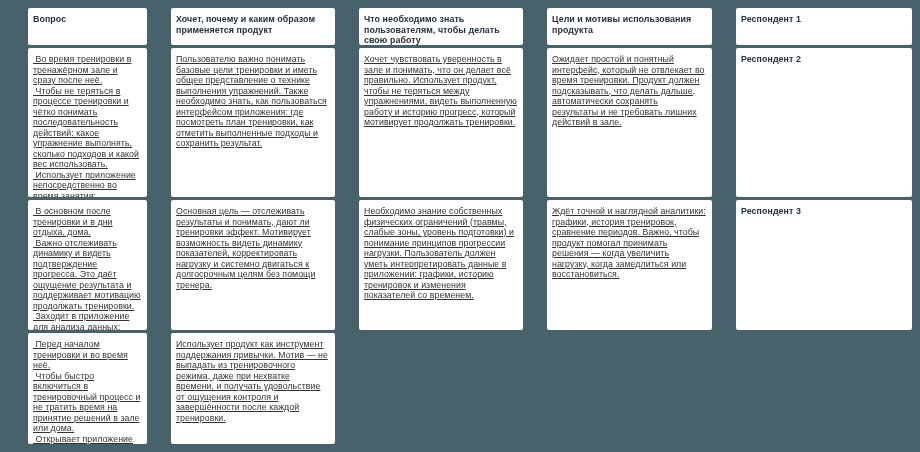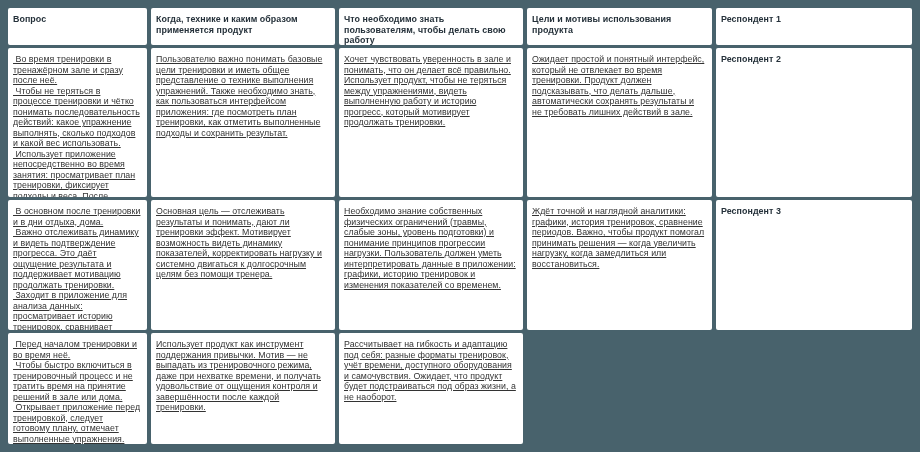--- a/index.html
+++ b/index.html
@@ -21,35 +21,36 @@
   .cell {
     background: var(--cell, #ffffff);
     border-radius: 2px;
     padding: 6px 6px 4px 5px;
     box-sizing: border-box;
     overflow: hidden;
     font-size: 8.8px;
     line-height: 10.5px;
     color: var(--text, #333333);
     letter-spacing: 0.05px;
+    margin-left: 20px;
   }
   .header, .label {
     font-weight: bold;
     color: var(--header-text, #25313a);
     font-size: 8.9px;
   }
   .body { white-space: pre-line; text-decoration: underline; }
 </style>
 </head>
 <body>
 
 <div class="board">
 
   <div class="cell header">Вопрос</div>
-  <div class="cell header">Когда, технике и каким образом применяется продукт</div>
+  <div class="cell header">Хочет, почему и каким образом применяется продукт</div>
   <div class="cell header">Что необходимо знать пользователям, чтобы делать свою работу</div>
   <div class="cell header">Цели и мотивы использования продукта</div>
 
   <div class="cell label">Респондент 1</div>
   <div class="cell body">&nbsp;Во время тренировки в тренажёрном зале и сразу после неё.
 &nbsp;Чтобы не теряться в процессе тренировки и чётко понимать последовательность действий: какое упражнение выполнять, сколько подходов и какой вес использовать.
 &nbsp;Использует приложение непосредственно во время занятия: просматривает план тренировки, фиксирует подходы и веса. После тренировки может открыть приложение, чтобы проверить выполненный объём и понять, как строится следующая тренировка.</div>
   <div class="cell body">Пользователю важно понимать базовые цели тренировки и иметь общее представление о технике выполнения упражнений. Также необходимо знать, как пользоваться интерфейсом приложения: где посмотреть план тренировки, как отметить выполненные подходы и сохранить результат.</div>
   <div class="cell body">Хочет чувствовать уверенность в зале и понимать, что он делает всё правильно. Использует продукт, чтобы не теряться между упражнениями, видеть выполненную работу и историю прогресс, который мотивирует продолжать тренировки.</div>
   <div class="cell body">Ожидает простой и понятный интерфейс, который не отвлекает во время тренировки. Продукт должен подсказывать, что делать дальше, автоматически сохранять результаты и не требовать лишних действий в зале.</div>
@@ -60,14 +61,13 @@
 &nbsp;Заходит в приложение для анализа данных: просматривает историю тренировок, сравнивает показатели за разные периоды, планирует нагрузку на следующую тренировку.</div>
   <div class="cell body">Основная цель — отслеживать результаты и понимать, дают ли тренировки эффект. Мотивирует возможность видеть динамику показателей, корректировать нагрузку и системно двигаться к долгосрочным целям без помощи тренера.</div>
   <div class="cell body">Необходимо знание собственных физических ограничений (травмы, слабые зоны, уровень подготовки) и понимание принципов прогрессии нагрузки. Пользователь должен уметь интерпретировать данные в приложении: графики, историю тренировок и изменения показателей со временем.</div>
   <div class="cell body">Ждёт точной и наглядной аналитики: графики, история тренировок, сравнение периодов. Важно, чтобы продукт помогал принимать решения — когда увеличить нагрузку, когда замедлиться или восстановиться.</div>
 
   <div class="cell label">Респондент 3</div>
   <div class="cell body">&nbsp;Перед началом тренировки и во время неё.
 &nbsp;Чтобы быстро включиться в тренировочный процесс и не тратить время на принятие решений в зале или дома.
 &nbsp;Открывает приложение перед тренировкой, следует готовому плану, отмечает выполненные упражнения. Использует продукт как пошаговую инструкцию и напоминание.</div>
   <div class="cell body">Использует продукт как инструмент поддержания привычки. Мотив — не выпадать из тренировочного режима, даже при нехватке времени, и получать удовольствие от ощущения контроля и завершённости после каждой тренировки.</div>
-  <div class="cell body">Рассчитывает на гибкость и адаптацию под себя: разные форматы тренировок, учёт времени, доступного оборудования и самочувствия. Ожидает, что продукт будет подстраиваться под образ жизни, а не наоборот.</div>
 </div>
 
 </body></html>

